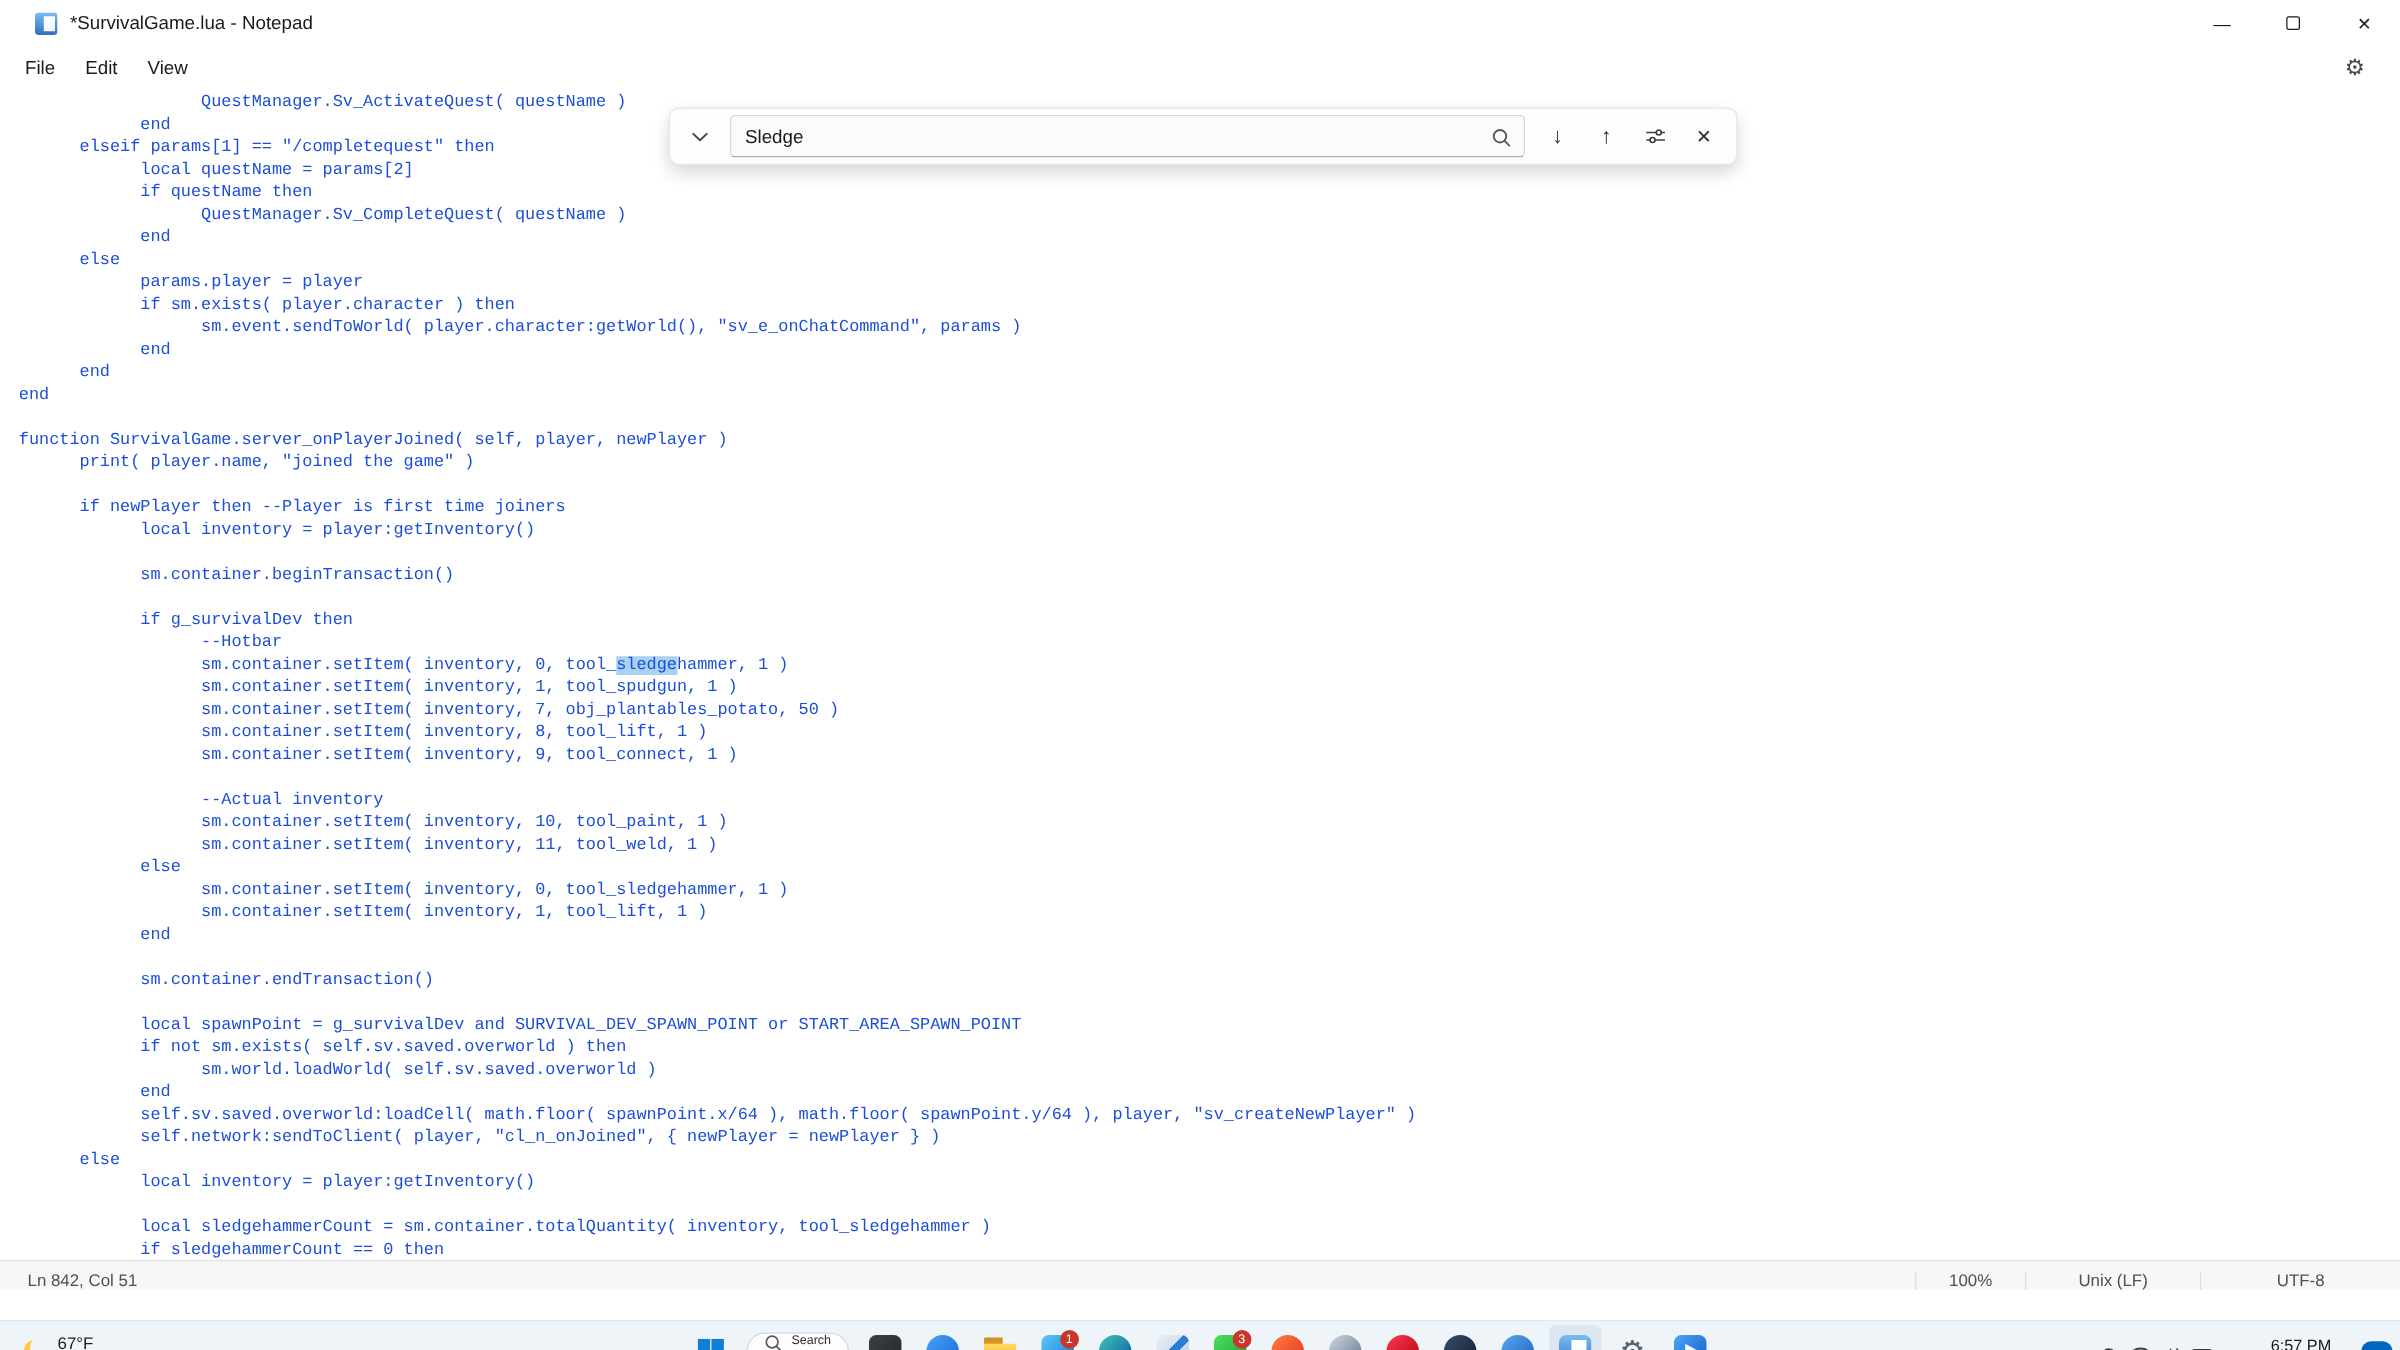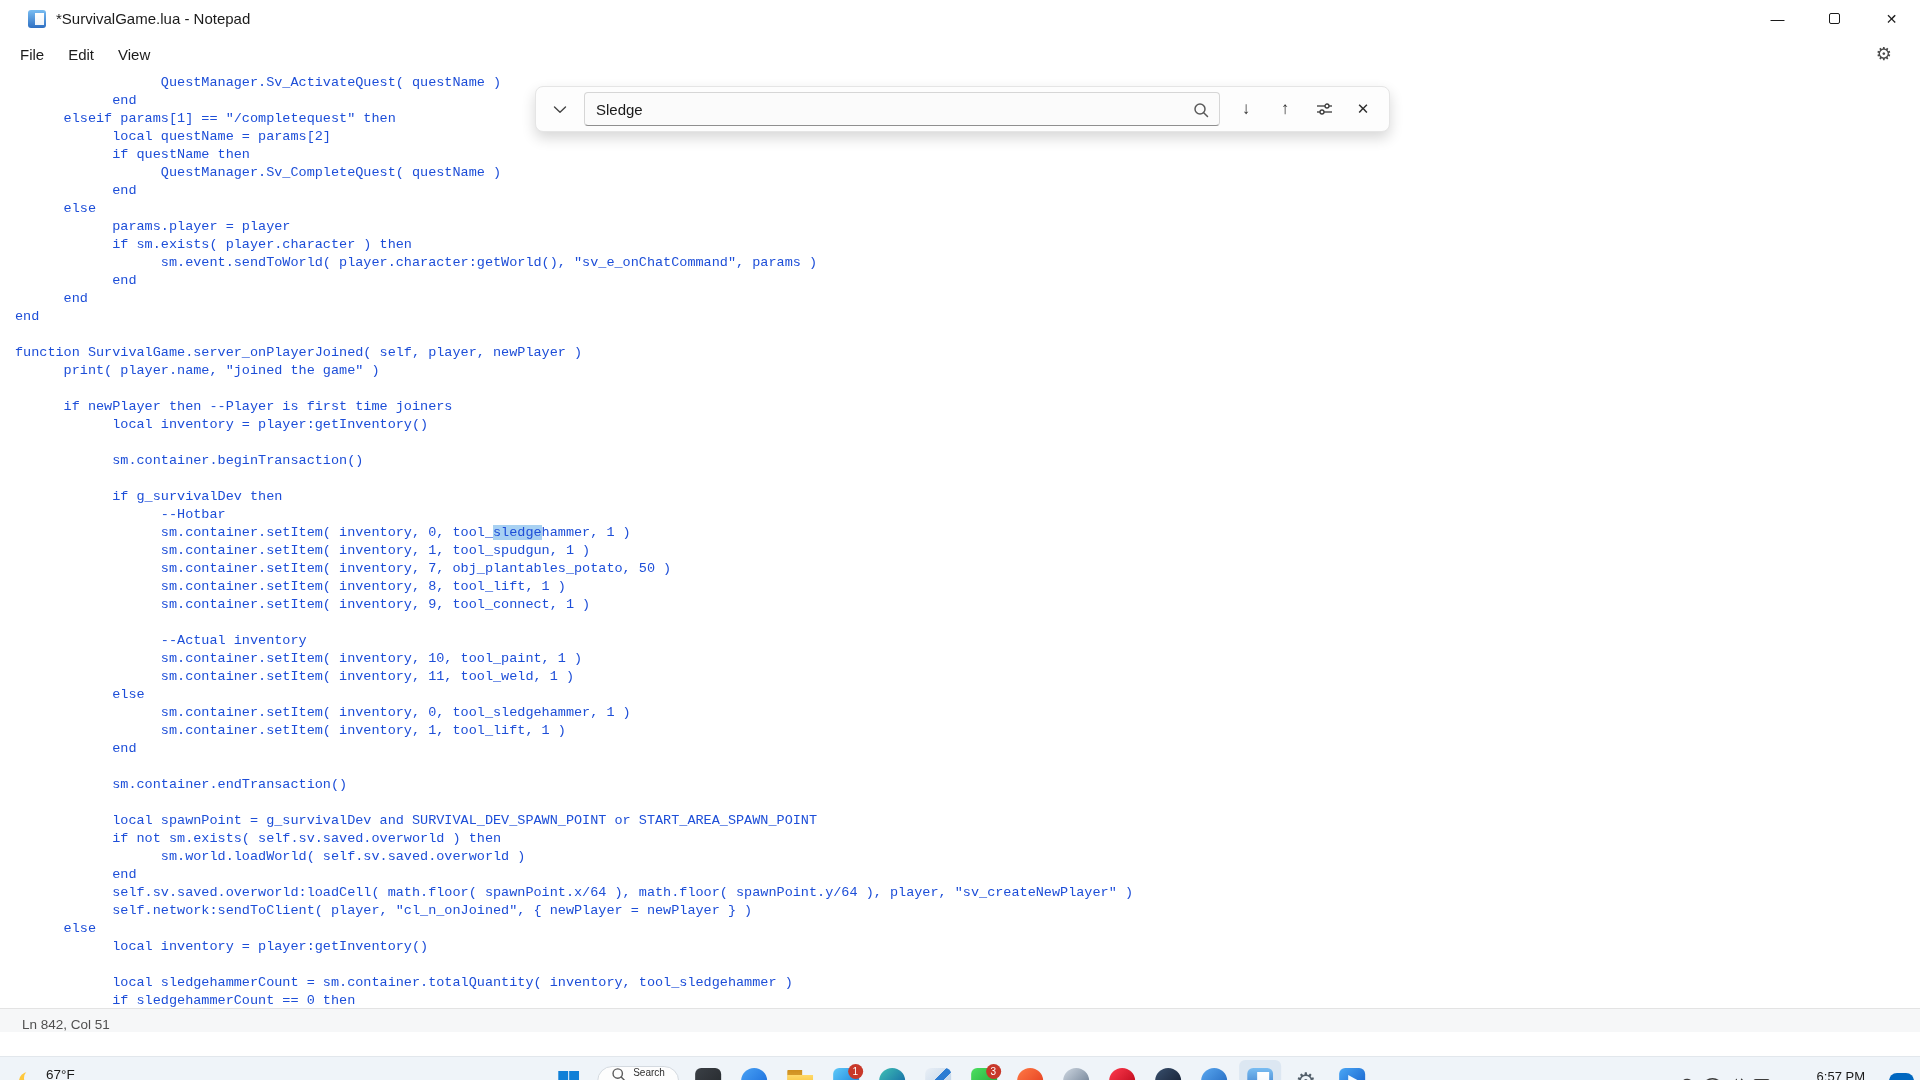--- a/index.html
+++ b/index.html
@@ -214,20 +214,25 @@
             </svg>
         </div>
         <div class="fb-btn" style="font-size:15px;">
             <span>✕</span>
           </div>
       </div>
     </div>
 
     <div class="status-bar">
       <div class="sb-left">Ln 842, Col 51</div>
+      <div class="sb-right">
+        <div class="sb-item sb-zoom">100%</div>
+        <div class="sb-item sb-eol">Unix (LF)</div>
+        <div class="sb-item sb-enc">UTF-8</div>
+      </div>
     </div>
   </div>
 
   <div class="taskbar">
 
     <div class="weather">
       <span class="moon"></span>
       <span>
         <div class="wx-temp">67°F</div>
         <div class="wx-cond">Clear</div>

